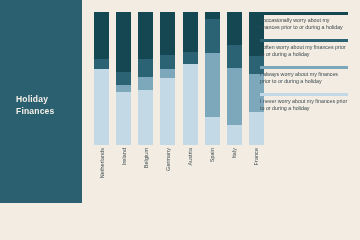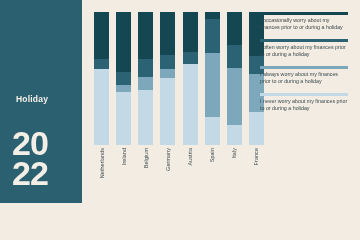--- a/index.html
+++ b/index.html
@@ -99,24 +99,21 @@
   }
 </style>
 </head>
 <body>
 
 <div class="page">
 
   <div class="sidebar">
     <div class="side-title">
       <div>Holiday</div>
-    </div>
-    <div class="year">
-      <span>20</span>
-      <span>22</span>
+      <div>Finances</div>
     </div>
   </div>
 
   <div class="content">
 
     <div class="chart">
       <div class="plot" id="plot">
           <div class="bar-col">
             <div class="seg" style="height: 35%; background: rgb(21, 71, 83);"></div>
             <div class="seg" style="height: 8%; background: rgb(44, 99, 116);"></div>

